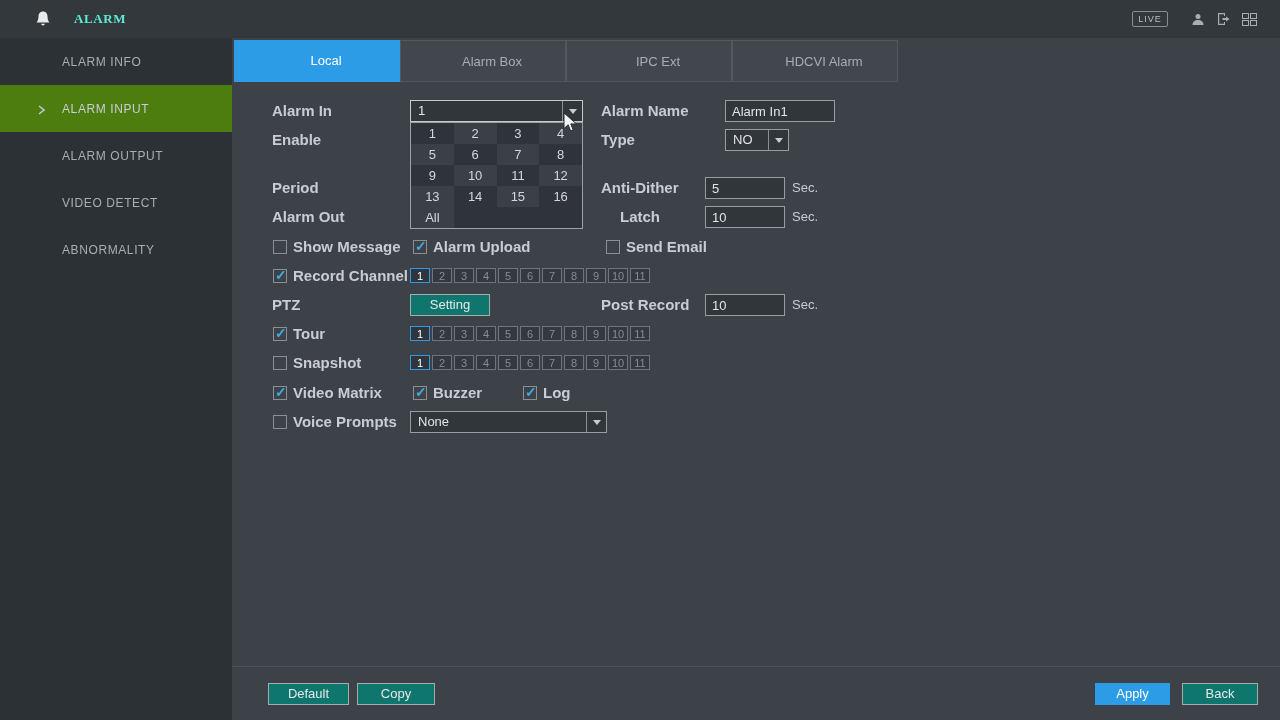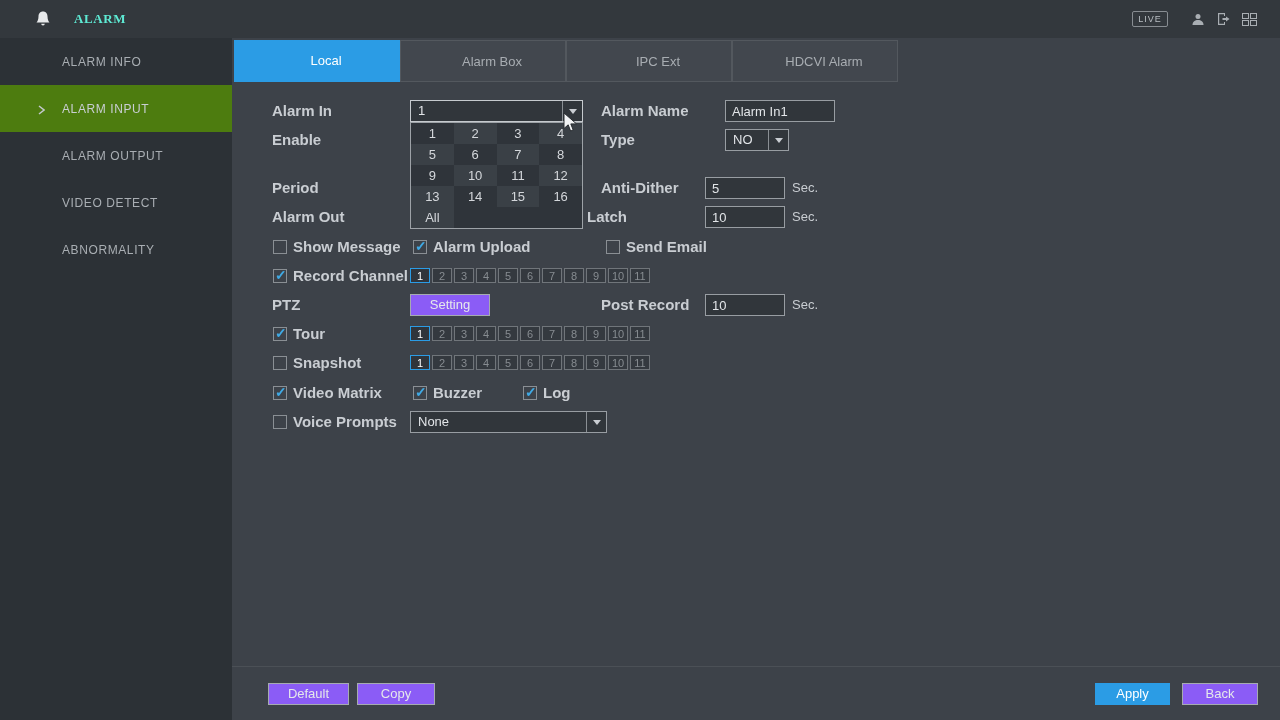--- a/index.html
+++ b/index.html
@@ -37,21 +37,21 @@
   .sel-arrow { position:absolute; right:0; top:0; width:20px; height:100%; border-left:1px solid #8A8F94; }
   .sel-arrow::after { content:""; position:absolute; left:6px; top:8px; width:0; height:0; border-left:4px solid transparent; border-right:4px solid transparent; border-top:5px solid #C9CDD2; }
 
   .cb { position:absolute; width:14px; height:14px; border:1px solid #8A8F94; background:transparent; cursor:pointer; }
   .cb.checked::after { content:"\2713"; position:absolute; left:1px; top:-3px; color:#3FA9E4; font-size:14px; font-weight:bold; }
 
   .ch-strip { position:absolute; display:flex; gap:2px; }
   .ch { width:20px; height:15px; border:1px solid #70757A; color:#878C91; background:#34393F; font-size:11px; display:flex; align-items:center; justify-content:center; cursor:pointer; }
   .ch.on { border-color:#2B9CE5; color:#FFFFFF; background:#30353B; }
 
-  .push-btn { position:absolute; height:22px; background:#8b5cf6; border:1px solid #A6ABB0; color:#E5E8EB; font-size:13px; text-align:center; line-height:20px; cursor:pointer; font-family:inherit; }
+  .push-btn { position:absolute; height:22px; background:#0f766e; border:1px solid #A6ABB0; color:#E5E8EB; font-size:13px; text-align:center; line-height:20px; cursor:pointer; font-family:inherit; }
   .push-btn.primary { background:#2B9CE5; border-color:#2B9CE5; color:#FFFFFF; }
 
   .dropdown { position:absolute; left:178px; top:84px; width:173px; background:#2F343A; border:1px solid #9DA2A7; z-index:5; }
   .dd-row { display:flex; height:21px; }
   .dd-cell { flex:1; display:flex; align-items:center; justify-content:center; font-size:13px; color:#D4D7DB; cursor:pointer; }
   .dd-cell.c0 { background:#2F343A; }
   .dd-cell.c1 { background:#3A4046; }
 
   .footer-line { position:absolute; left:0; top:628px; width:1048px; height:1px; background:#4B5056; }
 
@@ -137,21 +137,21 @@
       <span>NO</span>
       <span class="sel-arrow"></span>
     </div>
 
     <div class="label" style="left:40px; top:139px;">Period</div>
     <div class="label" style="left:369px; top:139px;">Anti-Dither</div>
     <input class="tinput" style="left: 473px; top: 139px; width: 80px;" value="5">
     <div class="unit" style="left:560px; top:139px;">Sec.</div>
 
     <div class="label" style="left:40px; top:168px;">Alarm Out</div>
-    <div class="label" style="left:355px; top:168px;">Latch</div>
+    <div class="label" style="left:388px; top:168px;">Latch</div>
     <input class="tinput" style="left: 473px; top: 168px; width: 80px;" value="10">
     <div class="unit" style="left:560px; top:168px;">Sec.</div>
 
     <div class="cb" style="left:41px; top:202px;"></div>
     <div class="label" style="left:61px; top:198px;">Show Message</div>
     <div class="cb checked" style="left:181px; top:202px;"></div>
     <div class="label" style="left:201px; top:198px;">Alarm Upload</div>
     <div class="cb" style="left:374px; top:202px;"></div>
     <div class="label" style="left:394px; top:198px;">Send Email</div>
 

